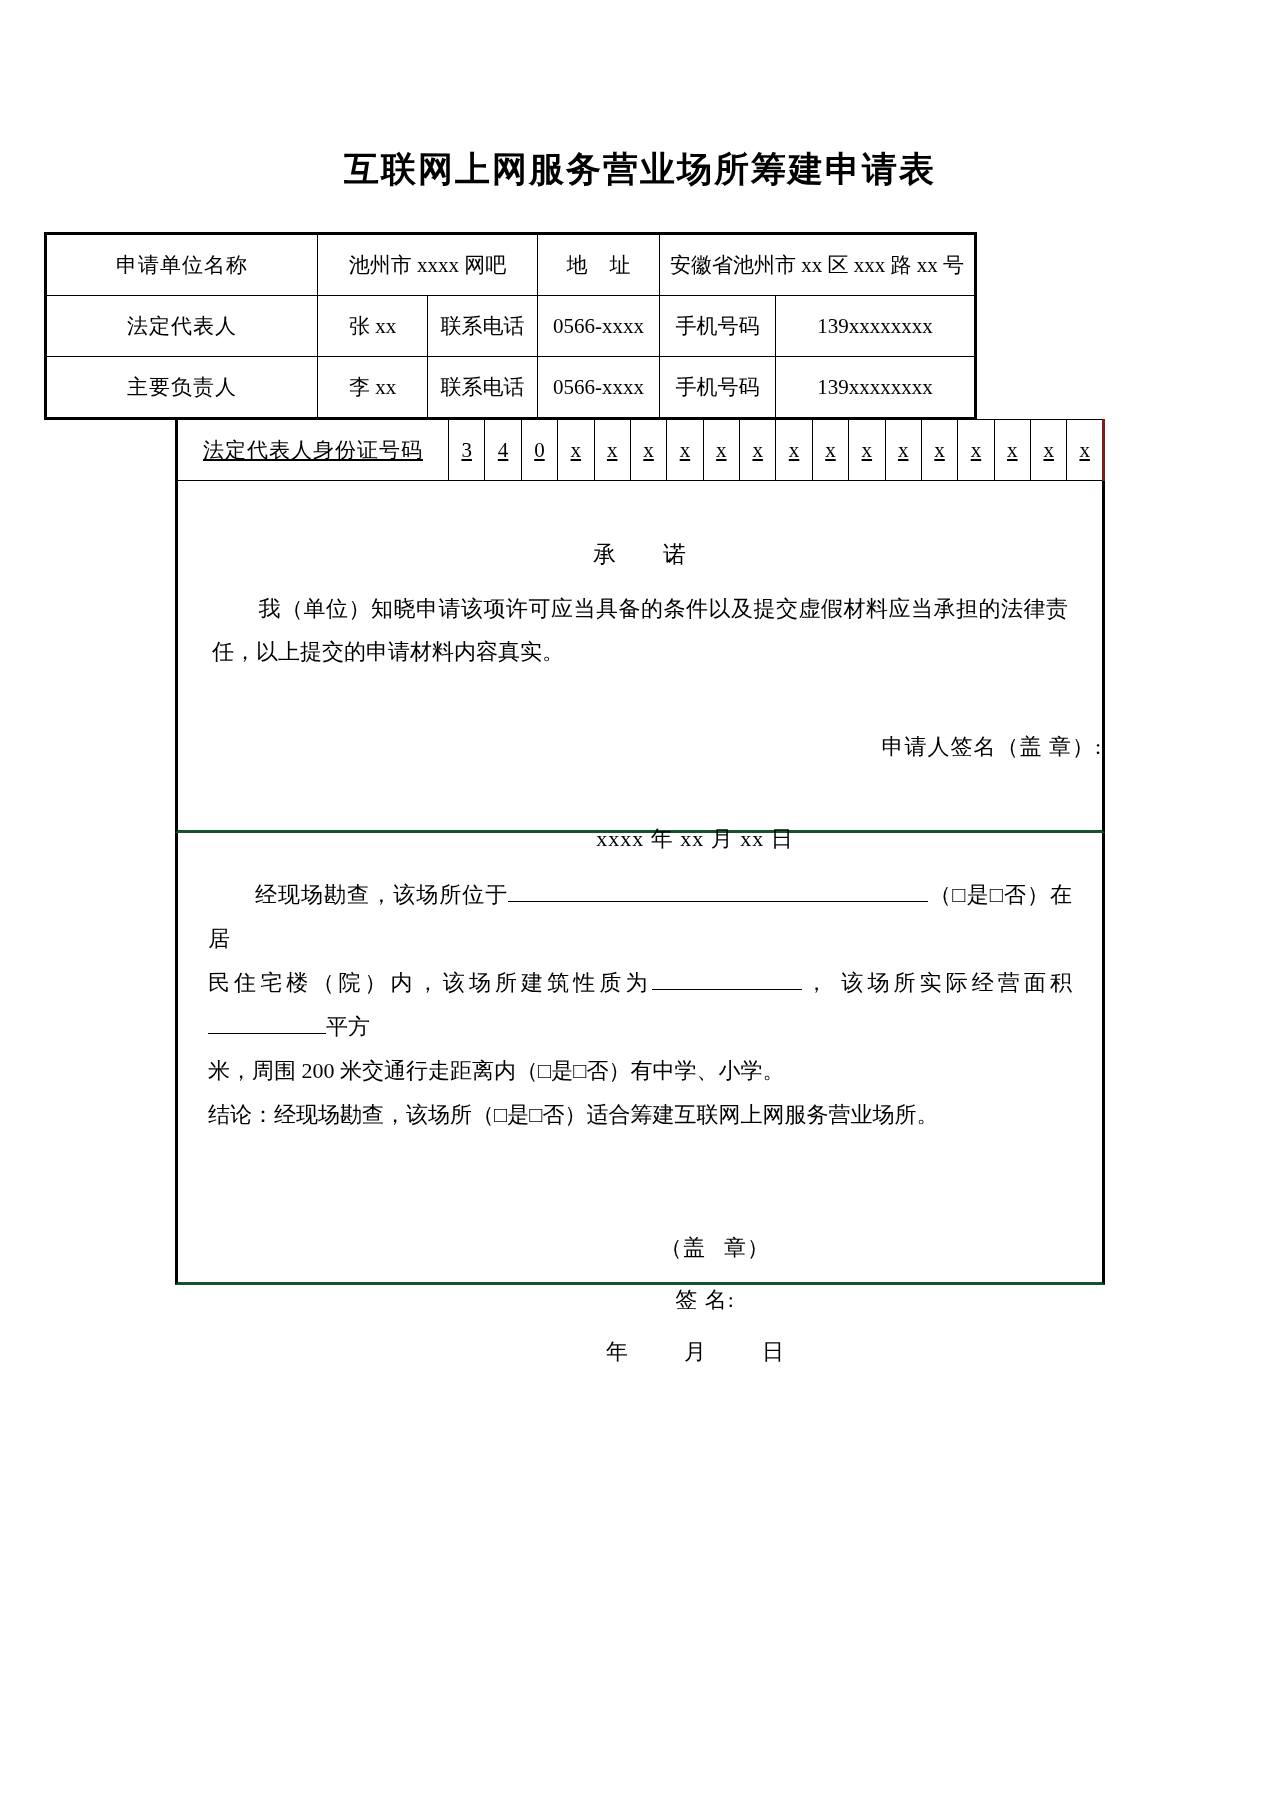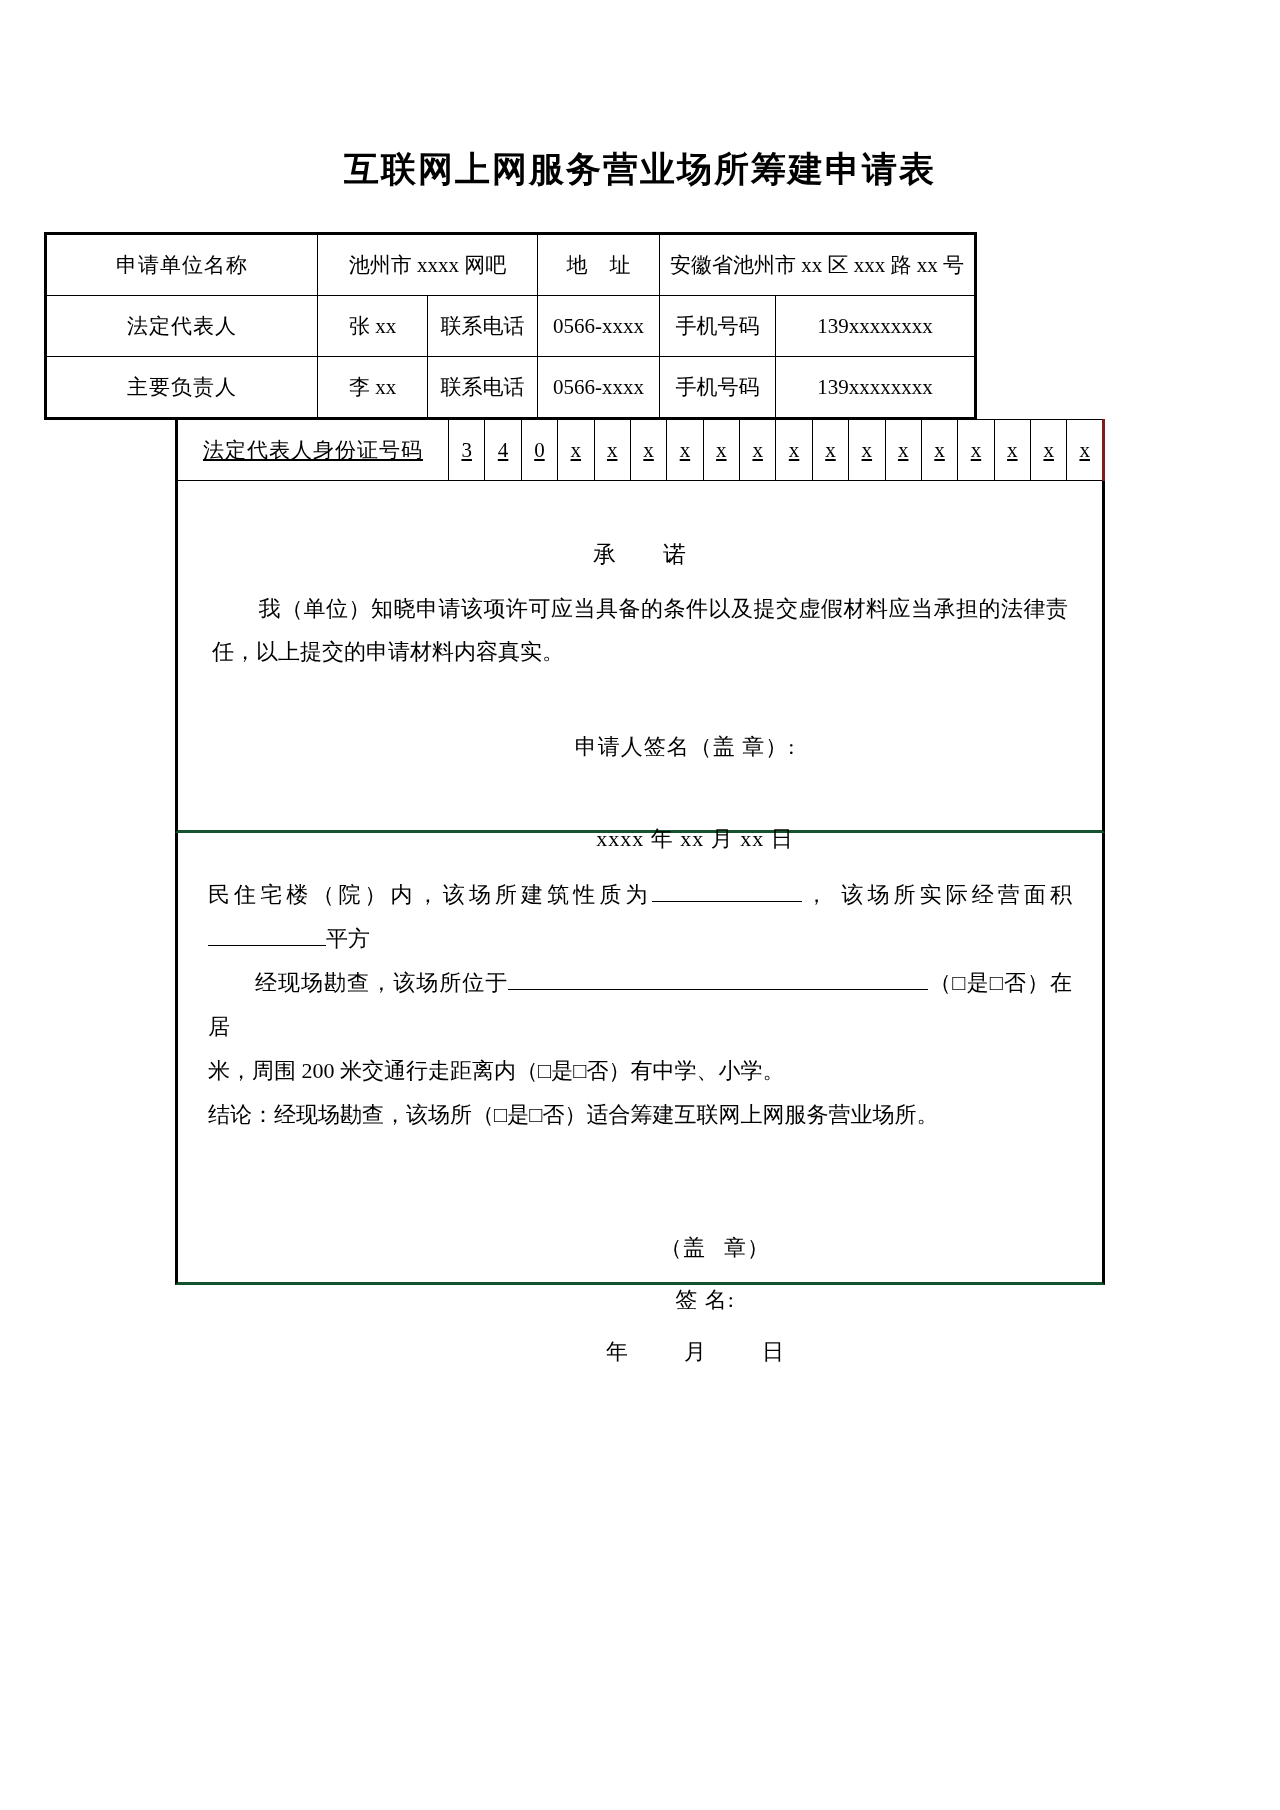--- a/index.html
+++ b/index.html
@@ -89,21 +89,21 @@
   .commit-heading .gap { display: inline-block; width: 46px; }
   .commit-body {
     font-size: 22px;
     line-height: 1.95;
     padding: 18px 34px 0 34px;
     text-align: justify;
   }
   .commit-body .indent { display: inline-block; width: 46px; }
   .sign-line {
     font-size: 22px;
-    text-align: center;
+    text-align: right;
     padding-top: 58px;
     padding-left: 90px;
     letter-spacing: 1px;
   }
   .date-line {
     font-size: 22px;
     text-align: center;
     padding-top: 62px;
     padding-left: 110px;
     letter-spacing: 1px;
@@ -225,22 +225,22 @@
     <div class="commit-heading">
       <span>承</span><span class="gap"></span><span>诺</span>
     </div>
     <div class="commit-body"><span class="indent"></span><span>我（单位）知晓申请该项许可应当具备的条件以及提交虚假材料应当承担的法律责任，以上提交的申请材料内容真实。</span></div>
     <div class="sign-line">申请人签名（盖 章）:</div>
     <div class="date-line">xxxx 年 xx 月 xx 日</div>
   </div>
 
   <div class="section-box sec-inspect">
     <div class="inspect-body">
+      <div><span class="indent"></span><span>经现场勘查，该场所位于</span><span class="uline u-long"></span><span>（□是□否）在居</span></div>
       <div><span>民住宅楼（院）内，该场所建筑性质为</span><span class="uline u-mid"></span><span>，  该场所实际经营面积</span><span class="uline u-short"></span><span>平方</span></div>
-      <div><span class="indent"></span><span>经现场勘查，该场所位于</span><span class="uline u-long"></span><span>（□是□否）在居</span></div>
       <div>米，周围 200 米交通行走距离内（□是□否）有中学、小学。</div>
       <div>结论：经现场勘查，该场所（□是□否）适合筹建互联网上网服务营业场所。</div>
     </div>
     <div class="seal-line"><span>（盖</span><span class="gap"></span><span>章）</span></div>
     <div class="sign-name-line">签 名:</div>
     <div class="ymd-line"><span>年</span><span class="sp"></span><span>月</span><span class="sp"></span><span>日</span></div>
   </div>
 
 </div>
 

